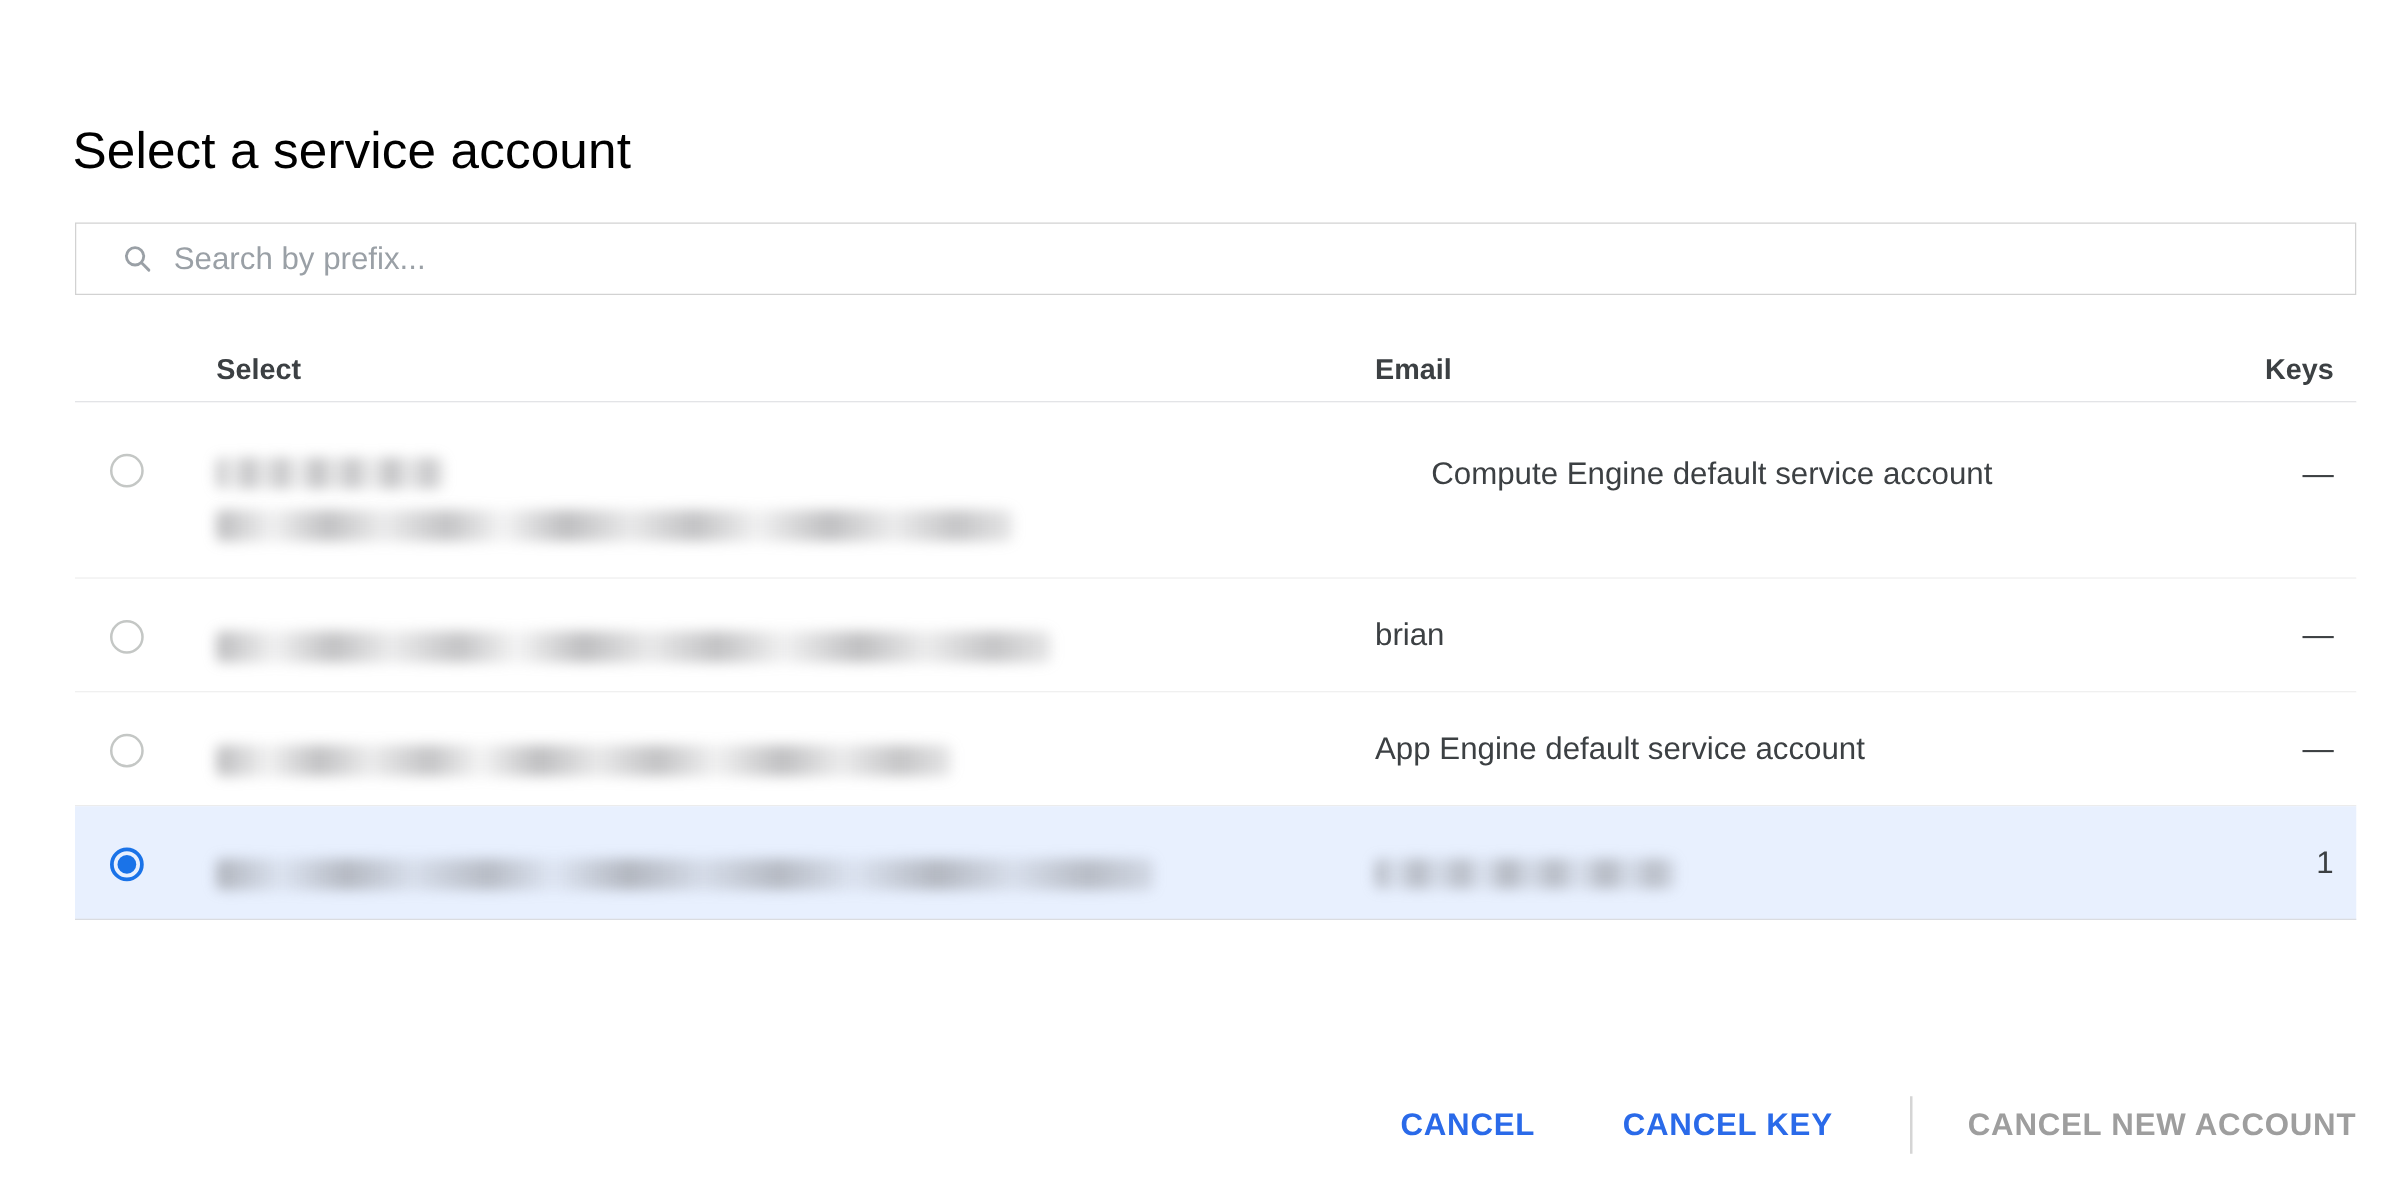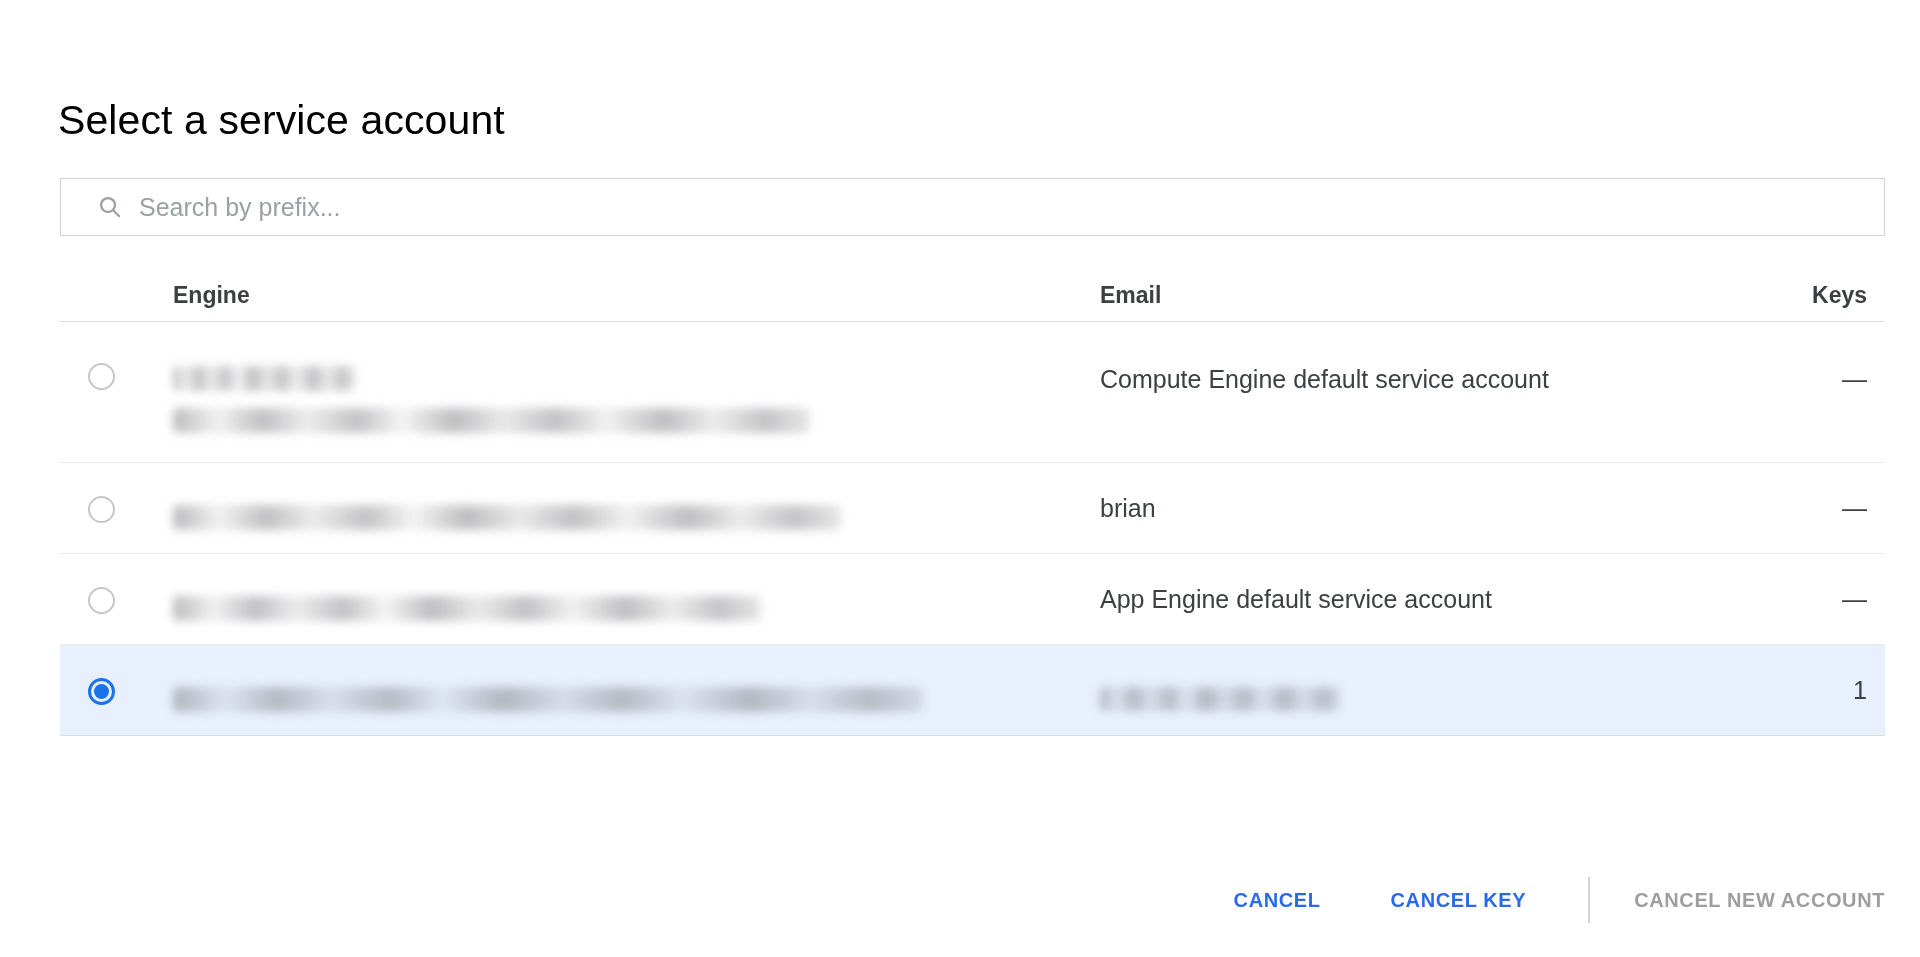--- a/index.html
+++ b/index.html
@@ -166,21 +166,21 @@
   .blur-n4  { left: 1040px; top: 42px; width: 240px;  height: 24px; }
 
   .cell-name {
     position: absolute;
     left: 1040px;
     top: 31px;
     font-size: 25px;
     color: #3c4043;
     white-space: nowrap;
   }
-  .row.tall .cell-name { top: 43px; }
+  .row.tall .cell-name { top: 43px; margin-left: 45px; }
 
   .cell-keys {
     position: absolute;
     right: 18px;
     top: 31px;
     font-size: 25px;
     color: #3c4043;
     text-align: right;
     white-space: nowrap;
   }
@@ -194,21 +194,21 @@
     top: 870px;
     height: 60px;
     display: flex;
     align-items: center;
     justify-content: flex-end;
   }
   .btn-text {
     background: none;
     border: none;
     font-family: "Liberation Sans", sans-serif;
-    font-size: 20px;
+    font-size: 25px;
     font-weight: bold;
     letter-spacing: 0.6px;
     cursor: pointer;
     padding: 10px 18px;
     white-space: nowrap;
   }
   .btn-primary { color: #2a6ae9; }
   .btn-cancel  { color: #2a6ae9; margin-right: 34px; }
   .divider-v {
     width: 2px;
@@ -234,21 +234,21 @@
     <svg class="search-icon" viewBox="0 0 24 24">
       <circle cx="10.2" cy="10.2" r="6.4" fill="none" stroke="#9aa0a6" stroke-width="2.1"></circle>
       <line x1="15.0" y1="15.0" x2="20.4" y2="20.4" stroke="#9aa0a6" stroke-width="2.1" stroke-linecap="round"></line>
     </svg>
     <input class="search-input" type="text" placeholder="Search by prefix..." style="">
   </div>
 
   <div class="table">
 
     <div class="thead">
-      <div class="th th-email">Engine</div>
+      <div class="th th-email">Select</div>
       <div class="th th-name">Email</div>
       <div class="th th-keys">Keys</div>
     </div>
 
     <div class="row tall">
       <span class="radio"></span>
       <span class="blur blur-e1a"></span>
       <span class="blur blur-e1b"></span>
       <span class="cell-name">Compute Engine default service account</span>
       <span class="cell-keys">—</span>

